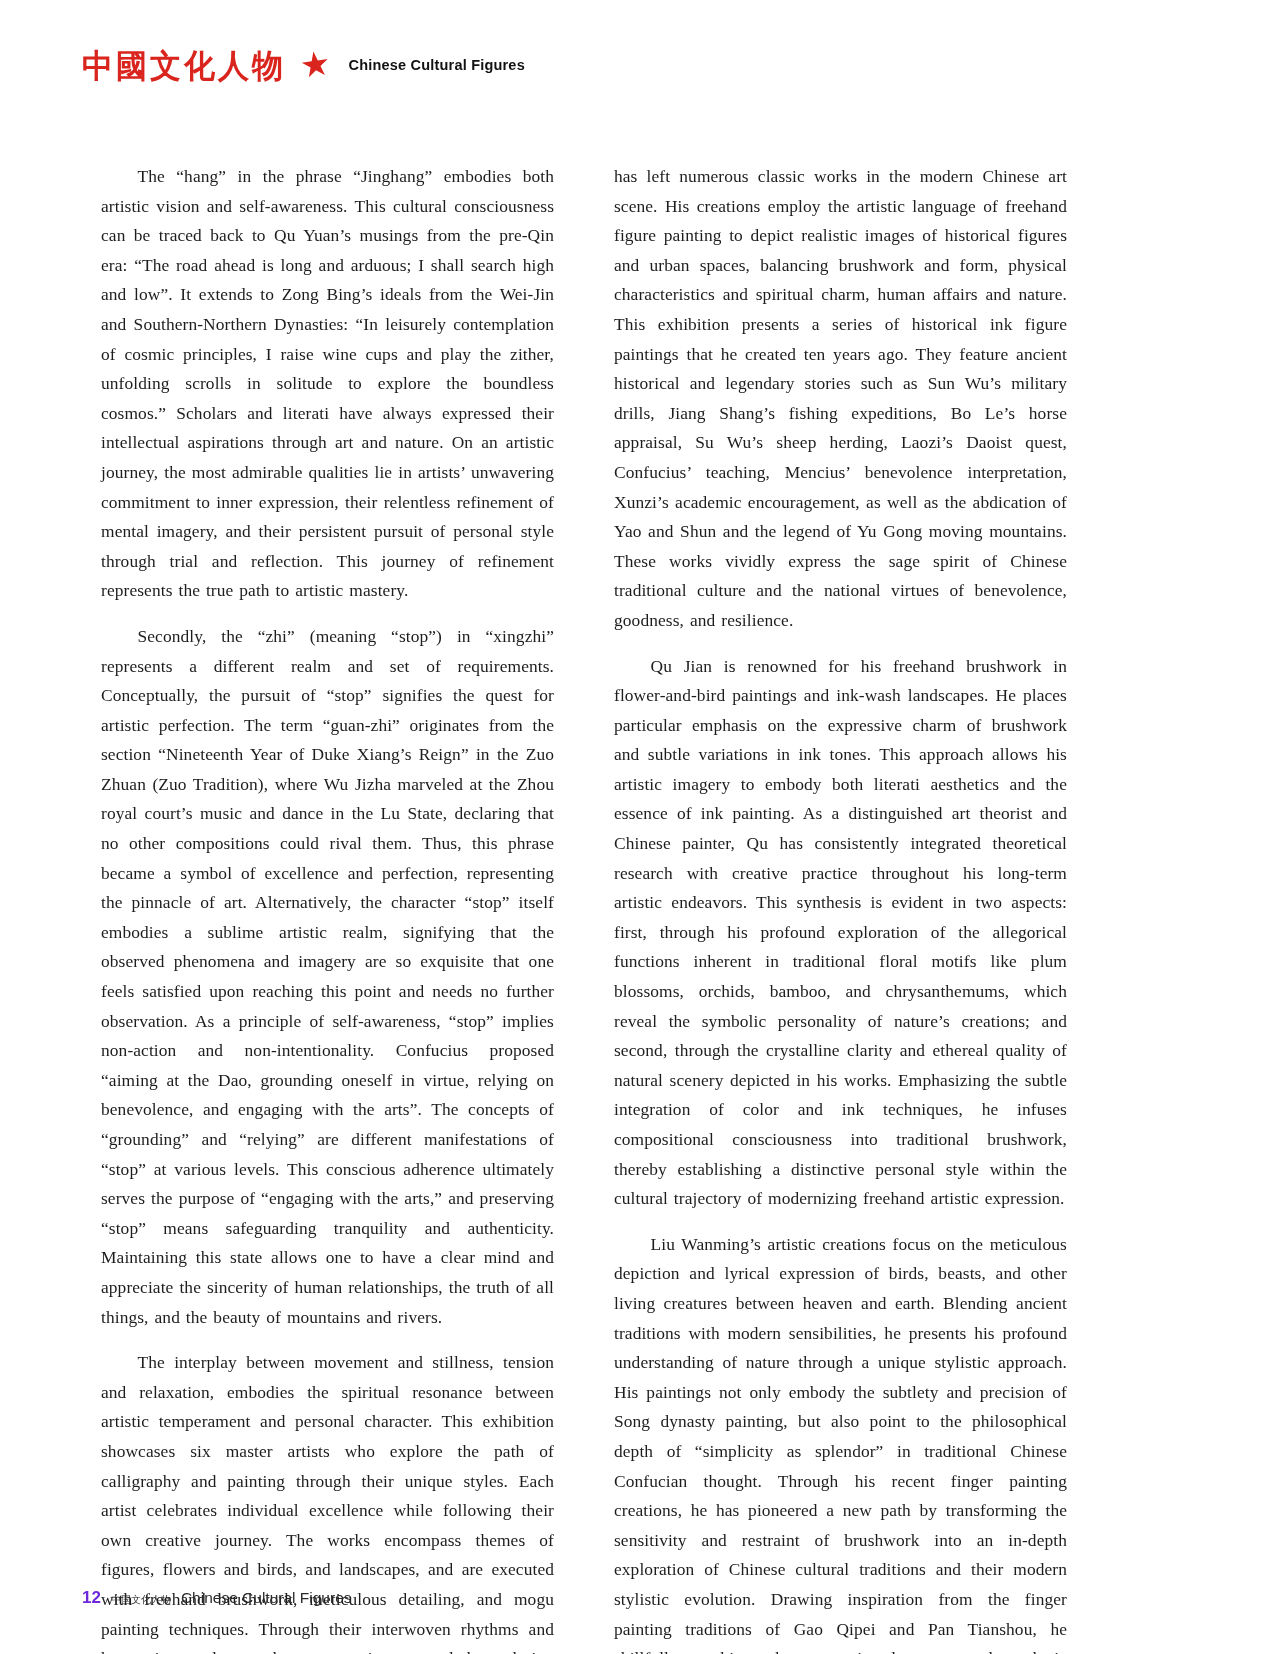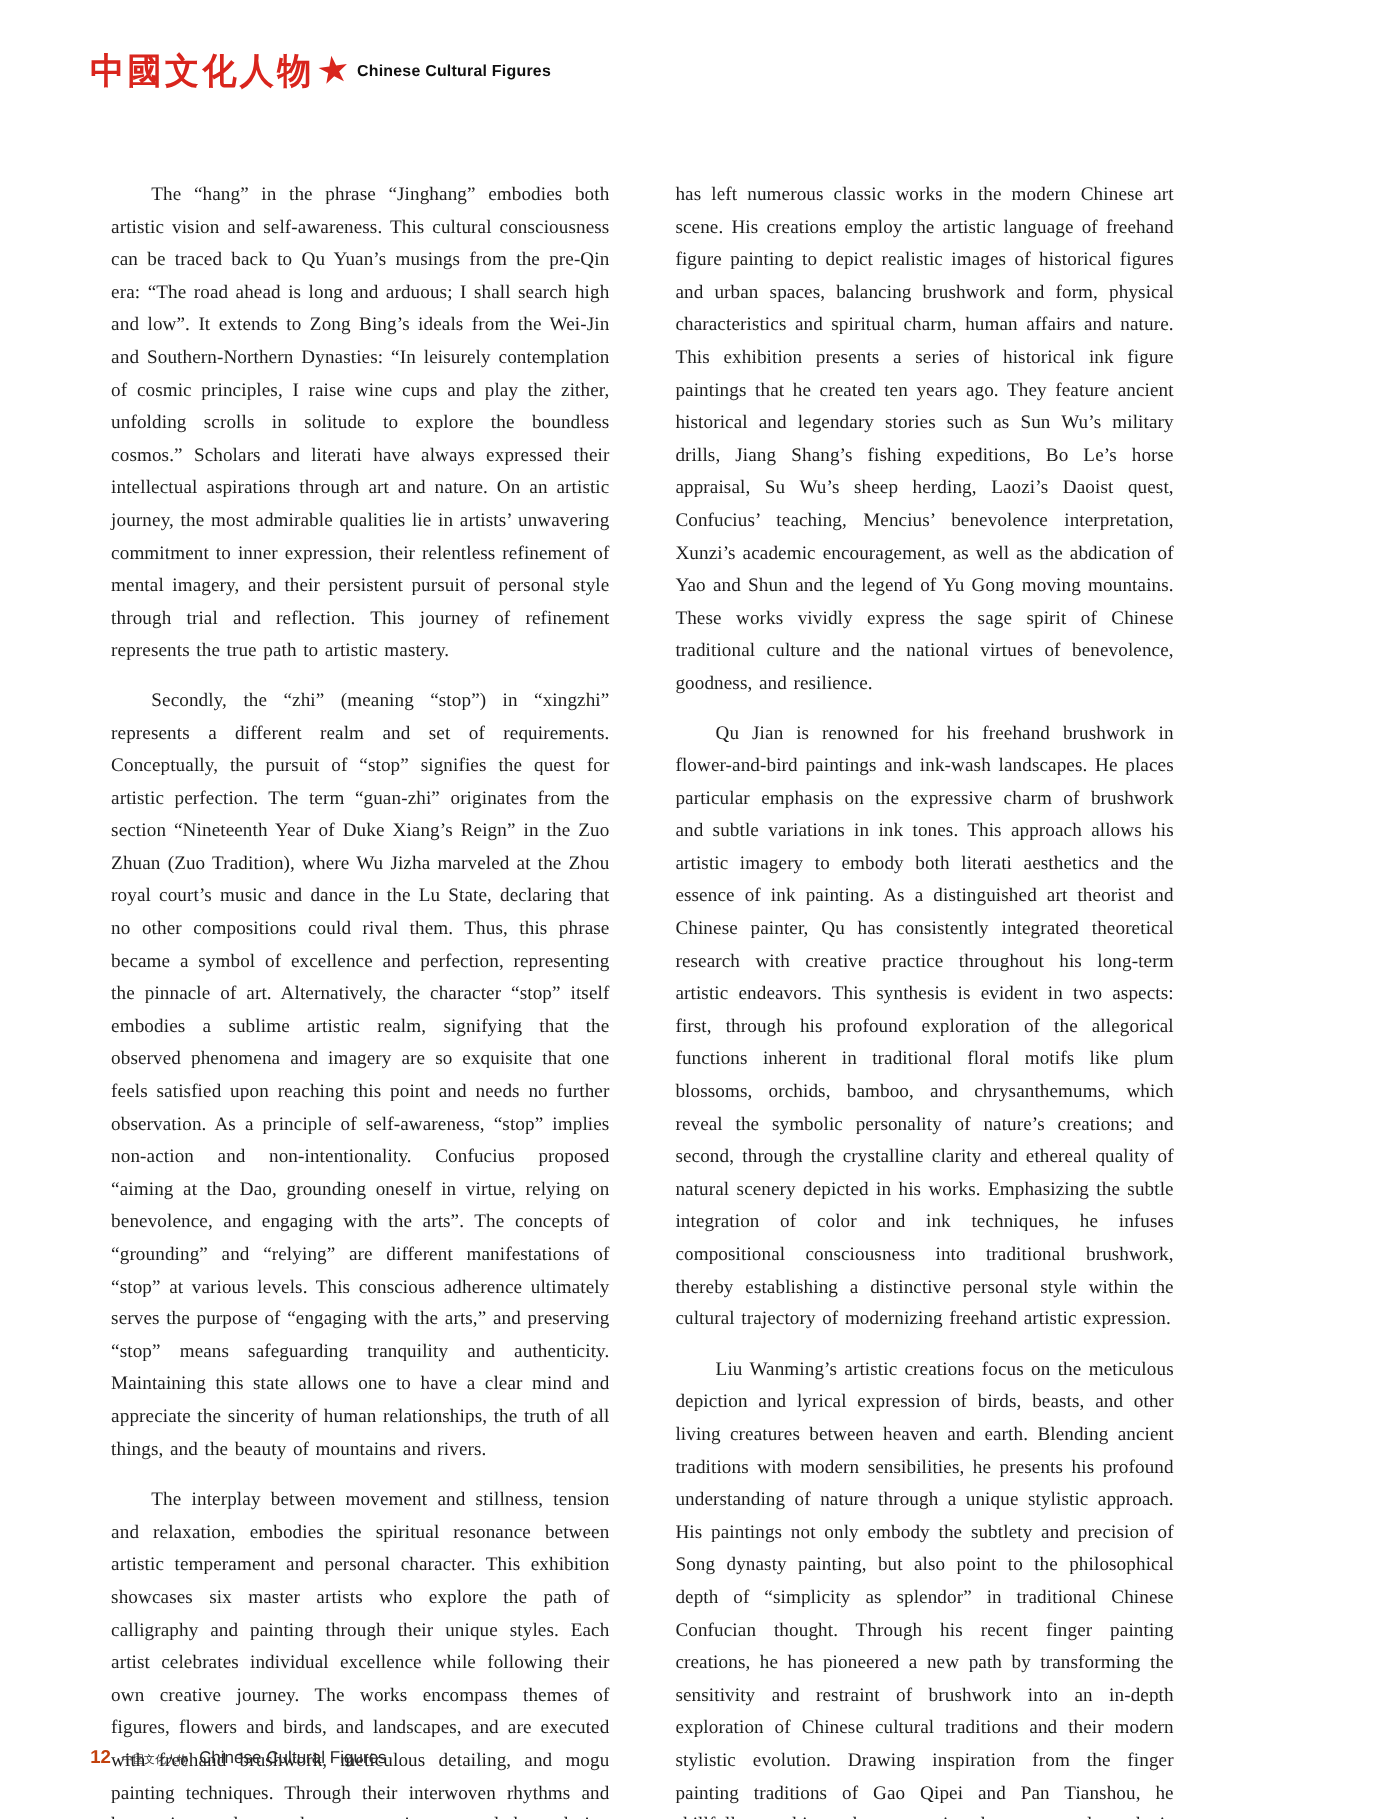--- a/index.html
+++ b/index.html
@@ -10,21 +10,21 @@
     background: #ffffff;
     overflow: hidden;
     font-family: "Liberation Serif", serif;
   }
   .masthead {
     position: absolute;
     left: 82px;
     top: 48px;
     display: flex;
     align-items: center;
-    gap: 0;
+    gap: 12px;
   }
   .logo-cn {
     font-family: "DejaVu Sans", sans-serif;
     font-weight: bold;
     font-size: 31px;
     letter-spacing: 3px;
     line-height: 1;
     transform: scaleY(1.05);
   }
   .logo-star {
@@ -66,21 +66,21 @@
     top: 1588px;
     display: flex;
     align-items: baseline;
     gap: 10px;
     font-family: "Liberation Sans", sans-serif;
     color: #2a2a2a;
   }
   .page-footer .pg {
     font-weight: bold;
     font-size: 17px;
-    color: #c2410c;
+    color: #6d28d9;
   }
   .page-footer .journal-cn {
     font-family: "DejaVu Sans", sans-serif;
     font-size: 10px;
   }
   .page-footer .journal-en {
     font-size: 15.5px;
   }
 </style>
 </head>

